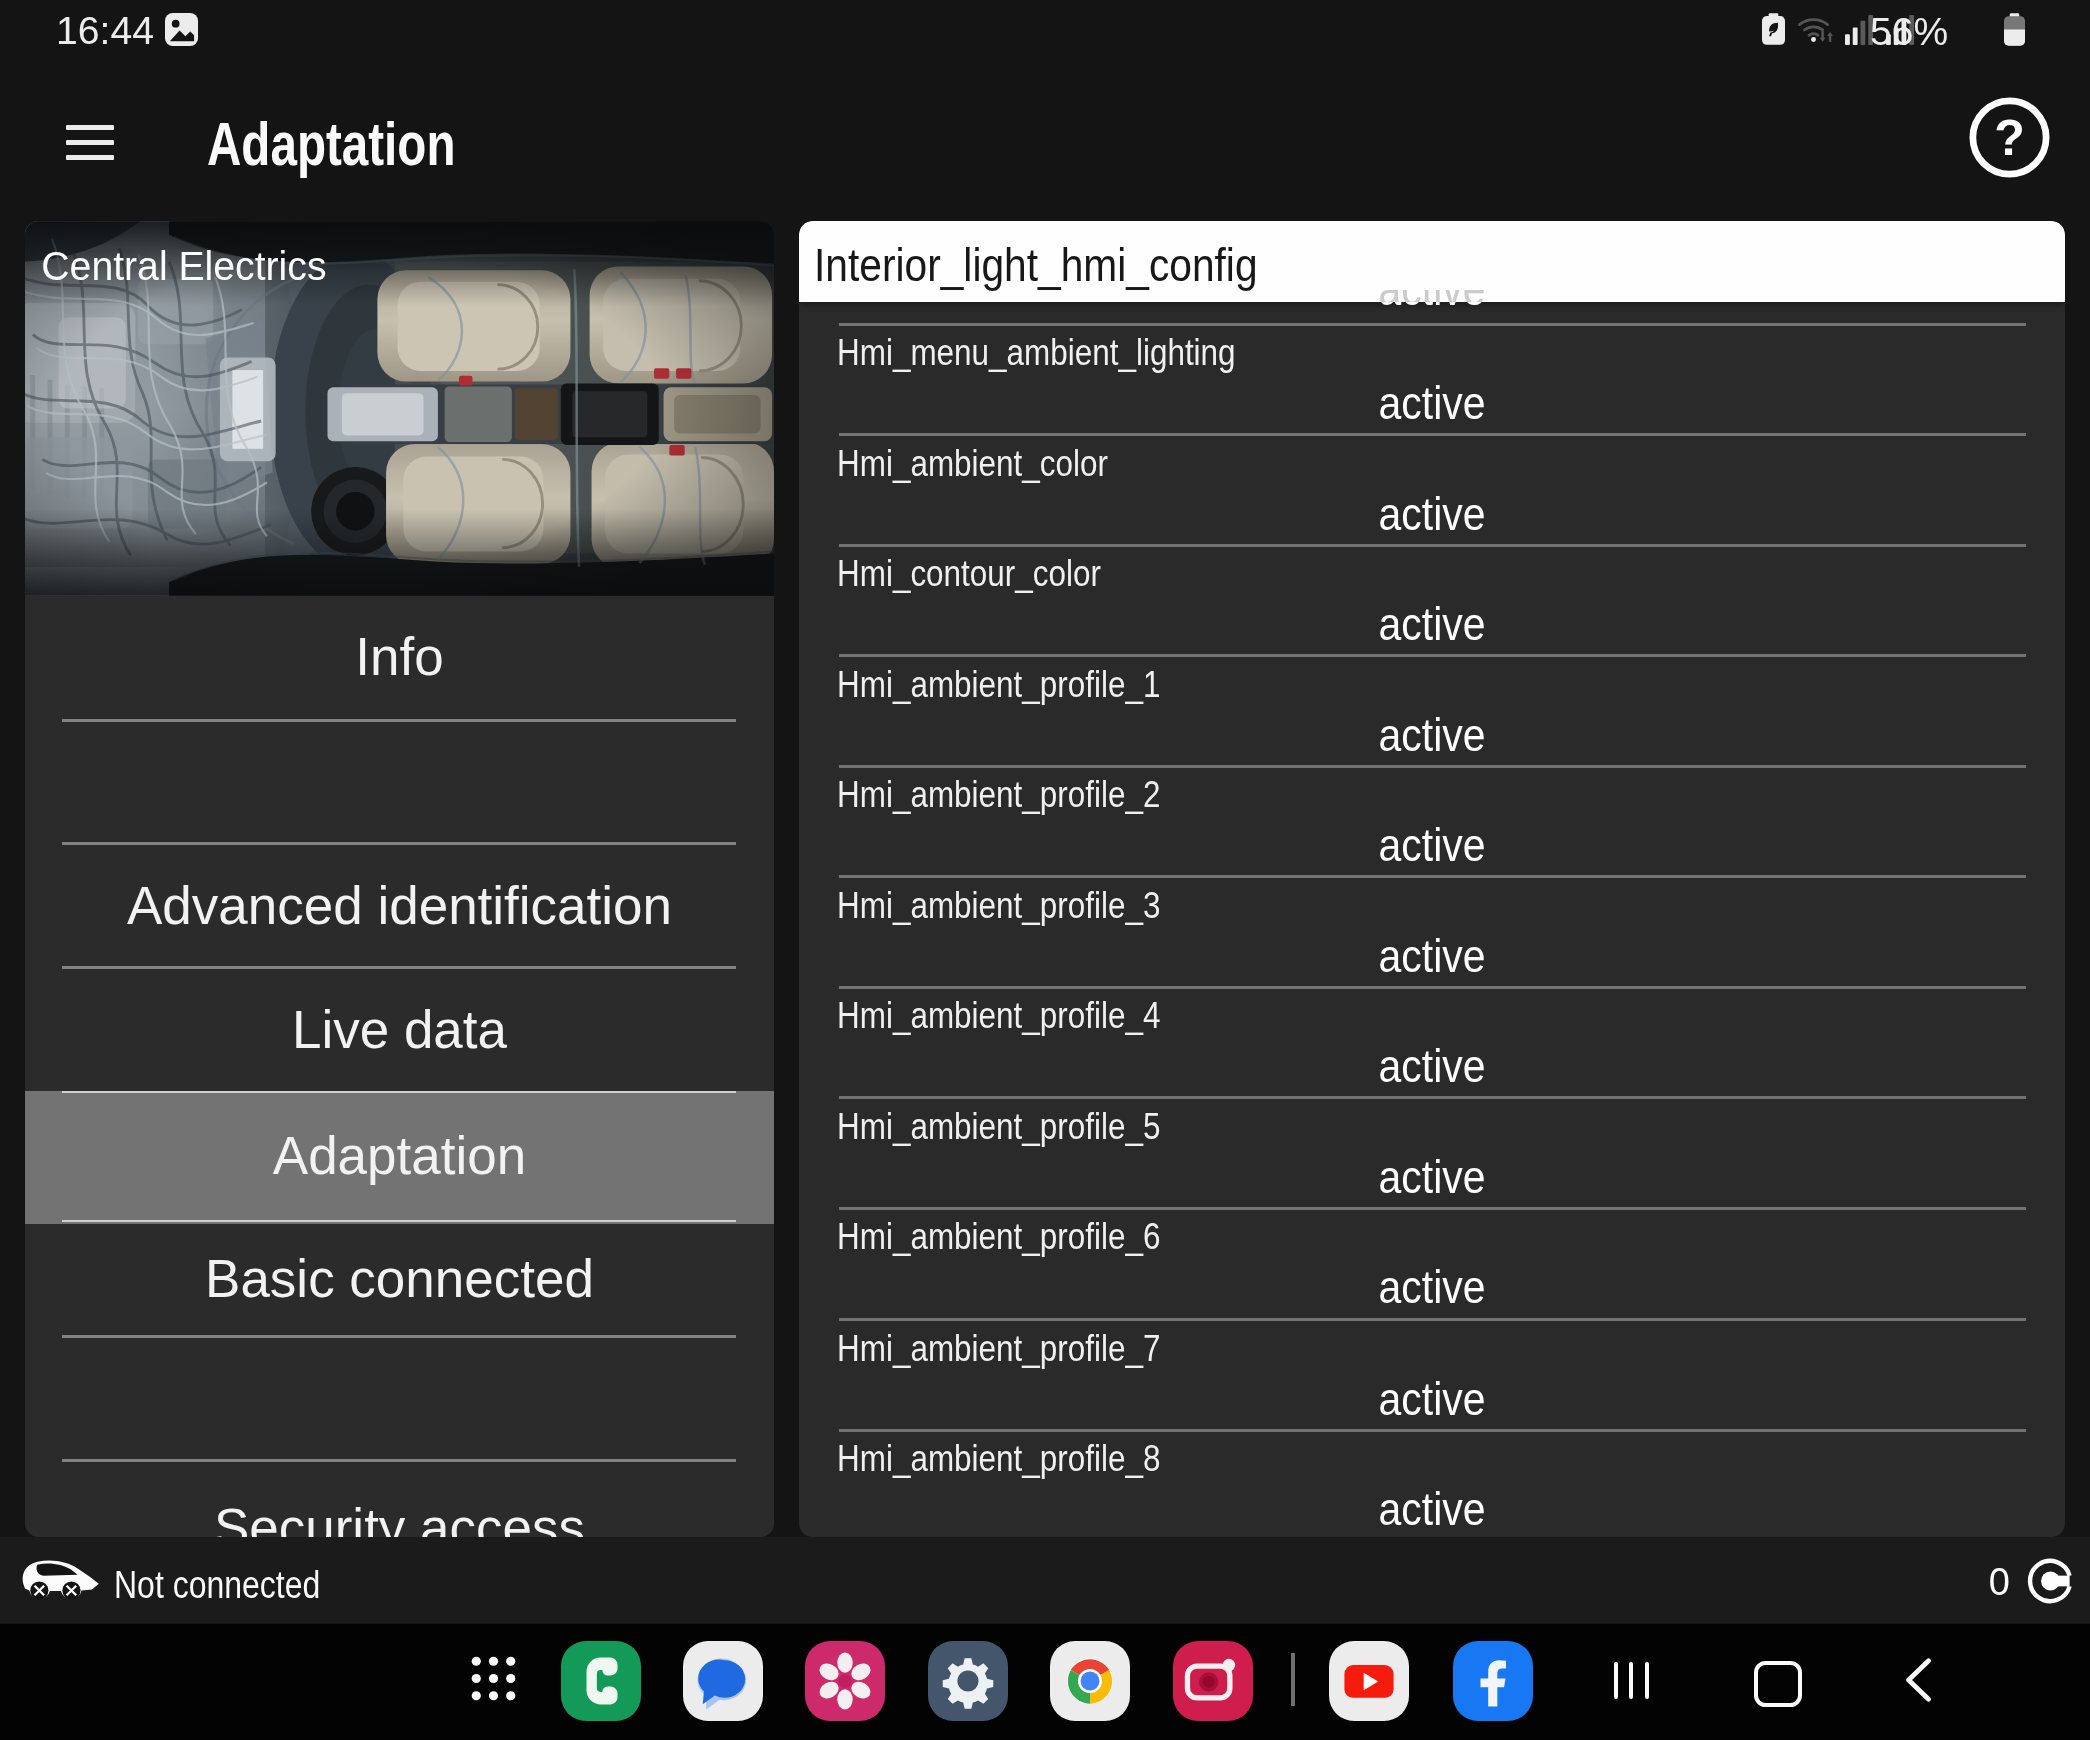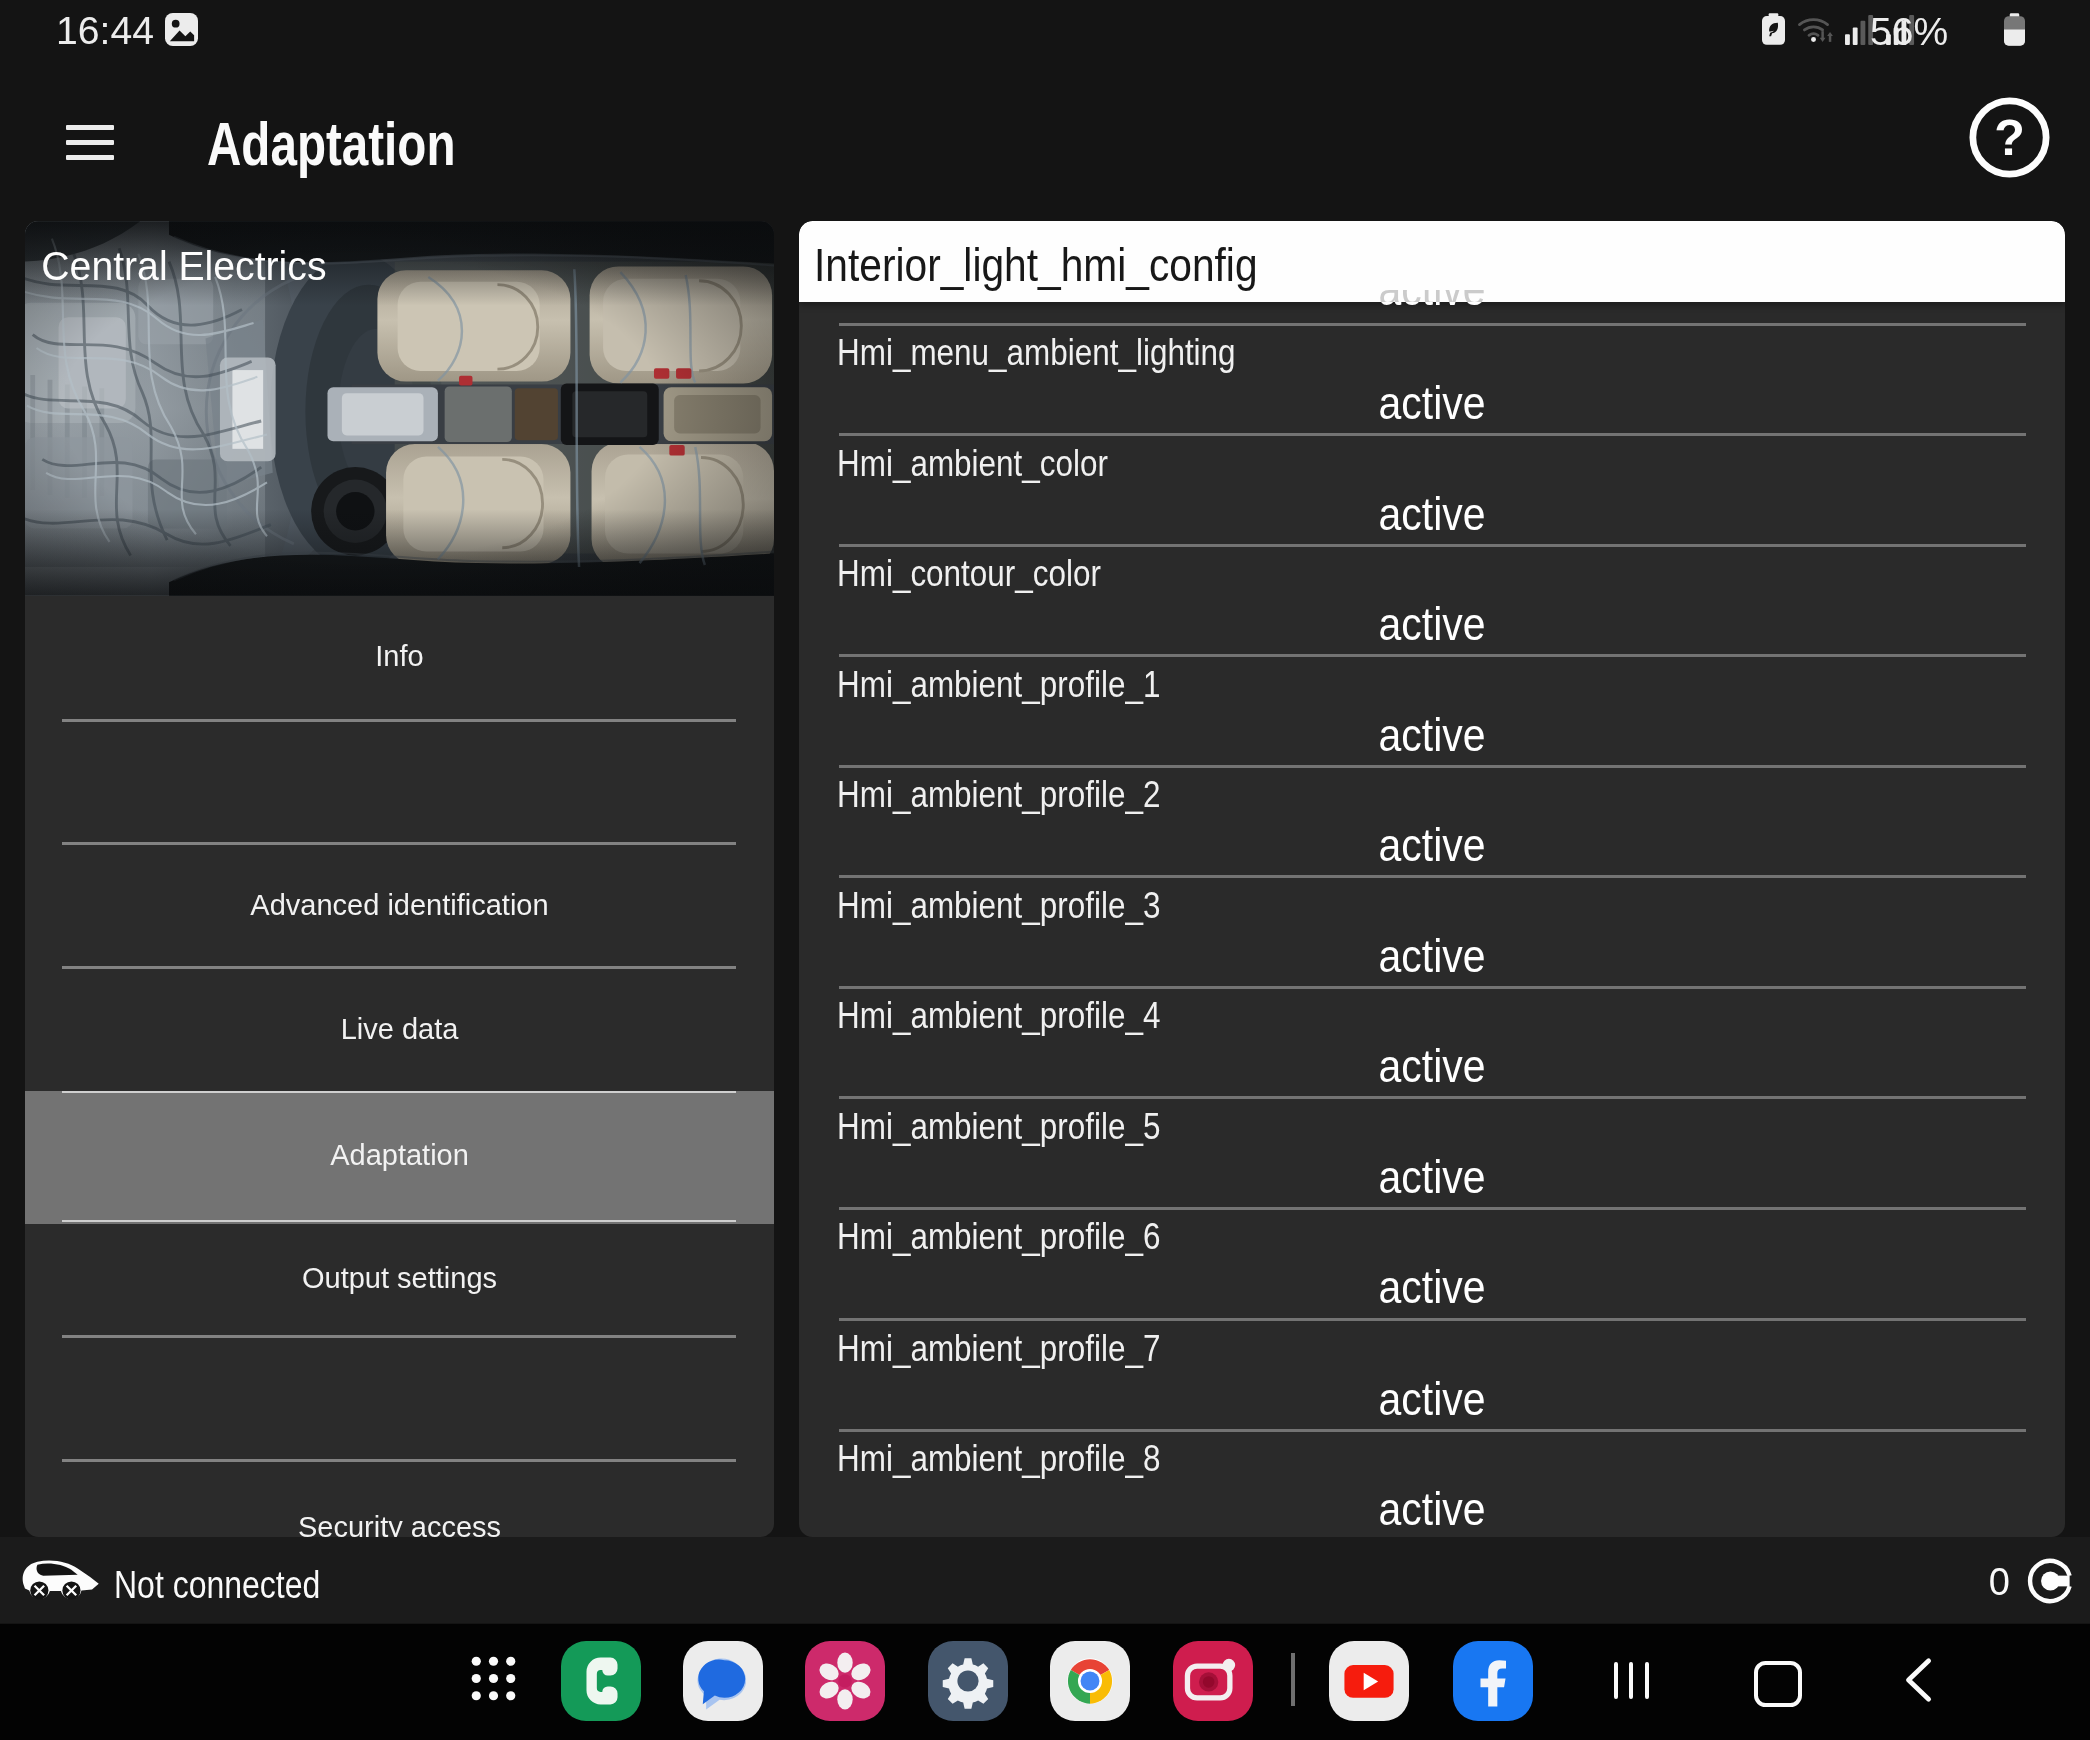--- a/index.html
+++ b/index.html
@@ -1,21 +1,21 @@
 <!DOCTYPE html>
 <html><head><meta charset="utf-8">
 <style>
 html,body{margin:0;padding:0;width:2090px;height:1741px;background:#141414;font-family:"Liberation Sans",sans-serif;overflow:hidden;position:relative;-webkit-font-smoothing:antialiased}
 .abs{position:absolute}
 #time{position:absolute;left:56px;top:11.5px;font-size:38px;line-height:38px;color:#ececec;transform:scaleX(1.03);transform-origin:left}
 #title{position:absolute;left:207px;top:114px;font-size:61px;line-height:61px;font-weight:bold;color:#fafafa;transform:scaleX(.78);transform-origin:left}
 .hline{position:absolute;left:66px;width:48px;height:4.8px;background:#ececec;border-radius:1px}
 #lpanel{position:absolute;left:25px;top:221px;width:749px;height:1316px;background:#2b2b2b;border-radius:13.4px;overflow:hidden}
 #rpanel{position:absolute;left:799px;top:221px;width:1266px;height:1316px;background:#2a2a2a;border-radius:13.4px;overflow:hidden}
-.mitem{position:absolute;width:749px;text-align:center;font-size:29px;line-height:41px;color:#f2f2f2}
+.mitem{position:absolute;width:749px;text-align:center;font-size:53px;line-height:41px;color:#f2f2f2}
 .msep{position:absolute;left:37px;width:674px;height:2.9px;background:#828282}
 #mband{position:absolute;left:0;top:870px;width:749px;height:133px;background:#737373}
 .bline{position:absolute;left:37px;width:674px;height:1.9px;background:#cfcfcf}
 .rsep{position:absolute;left:40px;width:1187px;height:2.9px;background:#737373}
 .rlabel{position:absolute;left:38px;font-size:37px;line-height:37px;color:#f0f0f0;transform:scaleX(.85);transform-origin:left}
 .ractive{position:absolute;width:1266px;text-align:center;font-size:46px;line-height:46px;color:#fff;transform:scaleX(.89)}
 #rheader{position:absolute;left:0;top:0;width:1266px;height:81px;background:#fefefe;border-radius:13.4px 13.4px 0 0;box-shadow:0 2.9px 7.7px rgba(0,0,0,.35)}
 #rheadtext{position:absolute;left:15.4px;top:21px;font-size:46px;line-height:46px;color:#181818;transform:scaleX(.885);transform-origin:left}
 #bstrip{position:absolute;left:0;top:1537px;width:2090px;height:86px;background:#1b1b1b}
 #notconn{position:absolute;left:114px;top:1565px;font-size:39px;line-height:39px;color:#fafafa;transform:scaleX(.82);transform-origin:left}
@@ -218,21 +218,21 @@
   <rect width="780" height="390" fill="url(#vig)"></rect>
   <text x="17" y="61" font-size="42" fill="#fdfdfd" font-family="Liberation Sans,sans-serif" textLength="297" lengthAdjust="spacingAndGlyphs">Central Electrics</text>
   </svg>
   <div class="mitem" style="top:415px">Info</div>
   <div class="mitem" style="top:788px">Live data</div>
   <div class="mitem" style="top:664px">Advanced identification</div>
   <div id="mband"></div>
   <div class="bline" style="top:870px"></div>
   <div class="bline" style="top:999px"></div>
   <div class="mitem" style="top:914px">Adaptation</div>
-  <div class="mitem" style="top:1037px">Output settings</div>
+  <div class="mitem" style="top:1037px">Basic connected</div>
   <div class="mitem" style="top:1286px">Security access</div>
   <div class="msep" style="top:498px"></div>
   <div class="msep" style="top:621px"></div>
   <div class="msep" style="top:745px"></div>
   <div class="msep" style="top:1114px"></div>
   <div class="msep" style="top:1238px"></div>
 </div>
 
 <div id="rpanel">
   <div class="rsep" style="top:102px"></div>

